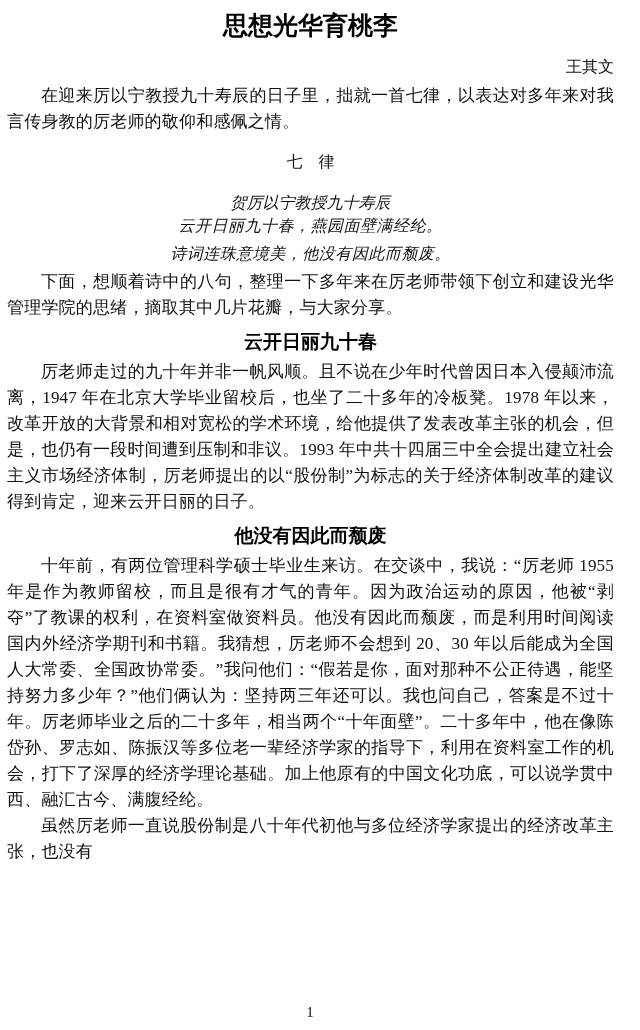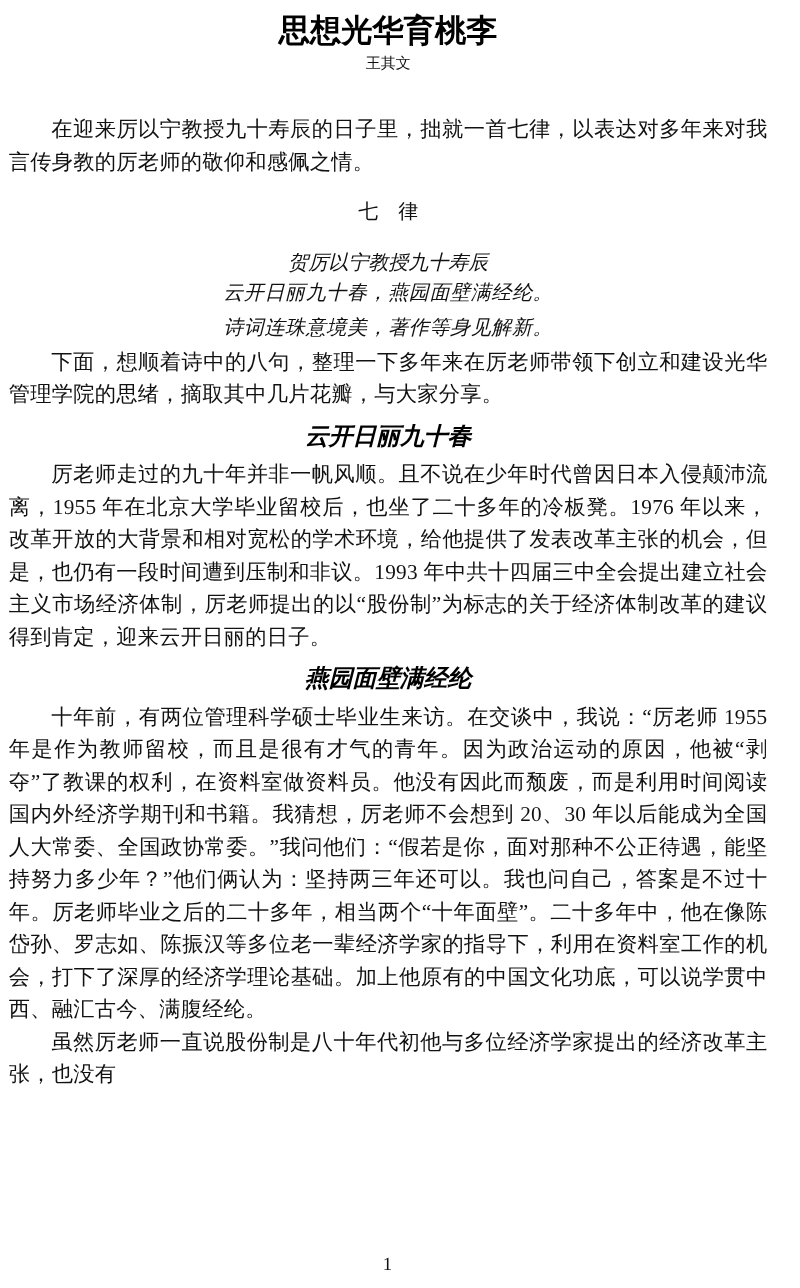--- a/index.html
+++ b/index.html
@@ -22,33 +22,34 @@
   .doc-title {
     margin: 10px 0 0 0;
     font-family: "Liberation Sans", sans-serif;
     font-weight: bold;
     font-size: 25px;
     line-height: 30px;
     text-align: center;
     color: #000000;
   }
   .author {
-    font-size: 12px;
+    margin-top: 16px;
+    font-size: 16px;
     line-height: 21px;
-    text-align: center;
+    text-align: right;
   }
   .para {
     margin: 0;
     font-size: 17px;
     line-height: 26px;
     text-align: justify;
     text-indent: 2em;
     letter-spacing: 0.2px;
   }
-  .para.intro { margin-top: 30px; }
+  .para.intro { margin-top: 6px; }
   .poem-form {
     margin-top: 16px;
     font-size: 16px;
     line-height: 21px;
     text-align: center;
   }
   .poem-dedication {
     margin-top: 20px;
     font-size: 16px;
     line-height: 21px;
@@ -66,21 +67,20 @@
   }
   .poem-line:first-of-type { margin-top: 8px; }
   .section-heading {
     margin: 9px 0 5px 0;
     font-family: "Liberation Sans", sans-serif;
     font-weight: bold;
     font-size: 19px;
     line-height: 24px;
     text-align: center;
     color: #000000;
-    font-style: italic;
   }
   .page-number {
     position: absolute;
     left: 0;
     right: 20px;
     bottom: 8px;
     text-align: center;
     font-size: 15px;
     line-height: 20px;
   }
@@ -93,28 +93,28 @@
   <h1 class="doc-title">思想光华育桃李</h1>
 
   <div class="author">王其文</div>
 
   <p class="para intro">在迎来厉以宁教授九十寿辰的日子里，拙就一首七律，以表达对多年来对我言传身教的厉老师的敬仰和感佩之情。</p>
 
   <div class="poem">
     <div class="poem-form">七　律</div>
     <div class="poem-dedication">贺厉以宁教授九十寿辰</div>
     <div class="poem-line">云开日丽九十春，燕园面壁满经纶。</div>
-    <div class="poem-line">诗词连珠意境美，著作等身见解新。</div>
+    <div class="poem-line">诗词连珠意境美，他没有因此而颓废。</div>
   </div>
 
   <p class="para">下面，想顺着诗中的八句，整理一下多年来在厉老师带领下创立和建设光华管理学院的思绪，摘取其中几片花瓣，与大家分享。</p>
 
   <h2 class="section-heading">云开日丽九十春</h2>
-  <p class="para">厉老师走过的九十年并非一帆风顺。且不说在少年时代曾因日本入侵颠沛流离，1955 年在北京大学毕业留校后，也坐了二十多年的冷板凳。1976 年以来，改革开放的大背景和相对宽松的学术环境，给他提供了发表改革主张的机会，但是，也仍有一段时间遭到压制和非议。1993 年中共十四届三中全会提出建立社会主义市场经济体制，厉老师提出的以“股份制”为标志的关于经济体制改革的建议得到肯定，迎来云开日丽的日子。</p>
+  <p class="para">厉老师走过的九十年并非一帆风顺。且不说在少年时代曾因日本入侵颠沛流离，1947 年在北京大学毕业留校后，也坐了二十多年的冷板凳。1978 年以来，改革开放的大背景和相对宽松的学术环境，给他提供了发表改革主张的机会，但是，也仍有一段时间遭到压制和非议。1993 年中共十四届三中全会提出建立社会主义市场经济体制，厉老师提出的以“股份制”为标志的关于经济体制改革的建议得到肯定，迎来云开日丽的日子。</p>
 
-  <h2 class="section-heading">燕园面壁满经纶</h2>
+  <h2 class="section-heading">他没有因此而颓废</h2>
   <p class="para">十年前，有两位管理科学硕士毕业生来访。在交谈中，我说：“厉老师 1955 年是作为教师留校，而且是很有才气的青年。因为政治运动的原因，他被“剥夺”了教课的权利，在资料室做资料员。他没有因此而颓废，而是利用时间阅读国内外经济学期刊和书籍。我猜想，厉老师不会想到 20、30 年以后能成为全国人大常委、全国政协常委。”我问他们：“假若是你，面对那种不公正待遇，能坚持努力多少年？”他们俩认为：坚持两三年还可以。我也问自己，答案是不过十年。厉老师毕业之后的二十多年，相当两个“十年面壁”。二十多年中，他在像陈岱孙、罗志如、陈振汉等多位老一辈经济学家的指导下，利用在资料室工作的机会，打下了深厚的经济学理论基础。加上他原有的中国文化功底，可以说学贯中西、融汇古今、满腹经纶。</p>
 
   <p class="para">虽然厉老师一直说股份制是八十年代初他与多位经济学家提出的经济改革主张，也没有</p>
 
   <div class="page-number">1</div>
 
 </div>
 
 </body></html>

